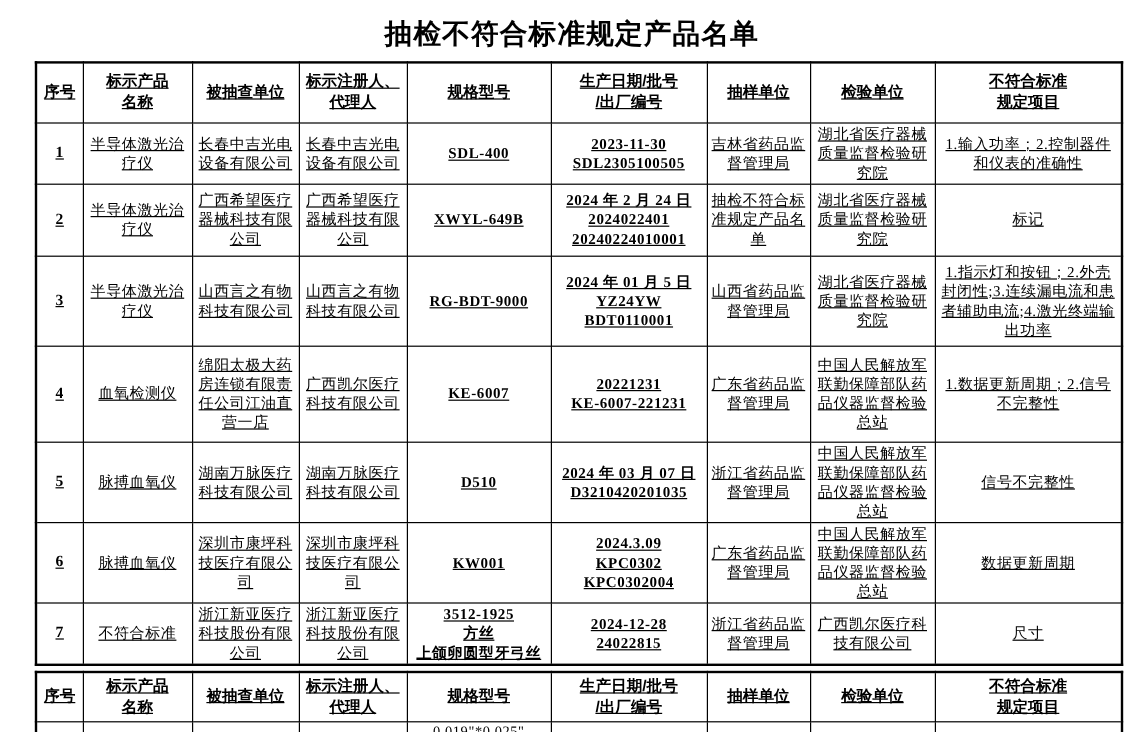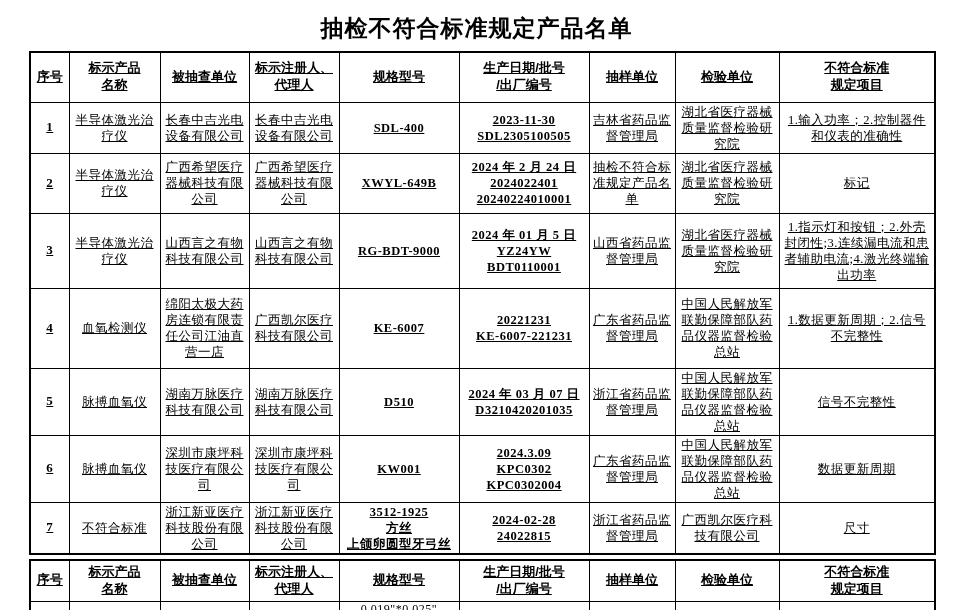--- a/index.html
+++ b/index.html
@@ -168,21 +168,21 @@
     <td class="c-noncompliant">数据更新周期</td>
   </tr>
         <tr style="height: 45px;">
     <td class="c-serial">7</td>
     <td class="c-product">不符合标准</td>
     <td class="c-sampled">浙江新亚医疗科技股份有限公司</td>
     <td class="c-registrant">浙江新亚医疗科技股份有限公司</td>
     <td class="c-model">3512-1925
 方丝
 上颌卵圆型牙弓丝</td>
-    <td class="c-batch">2024-02-28
+    <td class="c-batch">2024-12-28
 24022815</td>
     <td class="c-sampling-org">浙江省药品监督管理局</td>
     <td class="c-testing-org">广西凯尔医疗科技有限公司</td>
     <td class="c-noncompliant">尺寸</td>
   </tr>
       </tbody>
   </table>
 
   <table class="cont-table">
     <colgroup>

